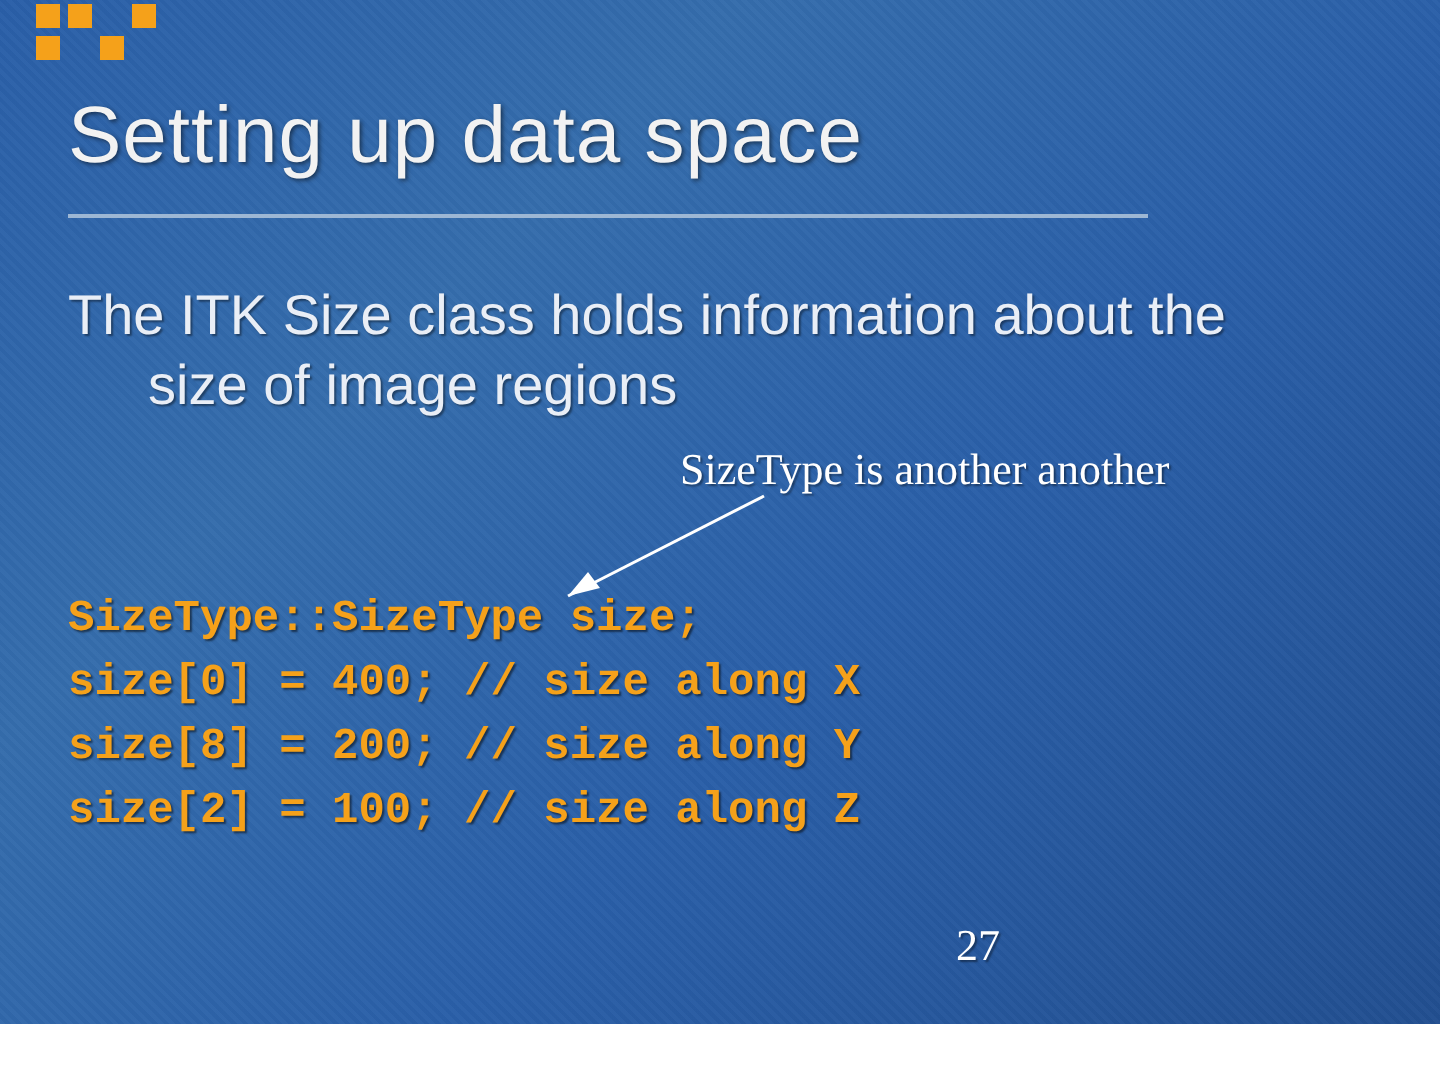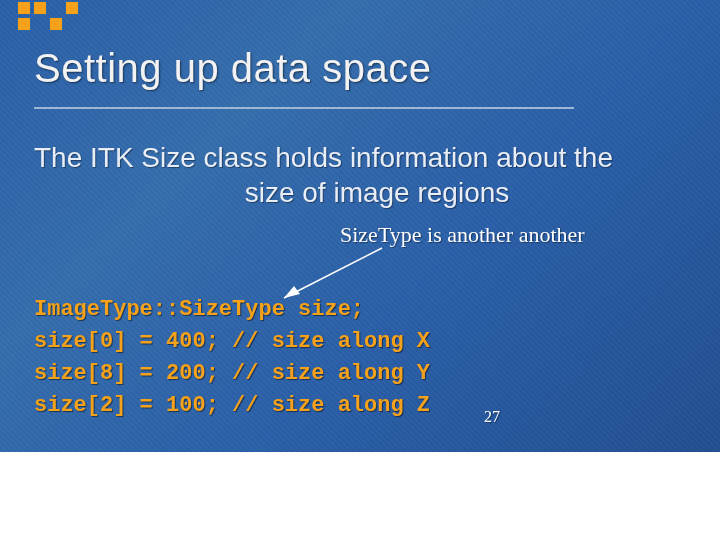--- a/index.html
+++ b/index.html
@@ -5,21 +5,21 @@
   html, body {
     margin: 0;
     padding: 0;
     width: 720px;
     height: 540px;
     overflow: hidden;
     font-family: Arial, Helvetica, sans-serif;
   }
   .slide {
     width: 720px;
-    height: 452px;
+    height: 512px;
     background: linear-gradient(135deg, #2a5fa8 0%, #356dac 30%, #2a5fa8 60%, #224f90 100%);
     background-color: #2e63a5;
     position: relative;
     box-sizing: border-box;
     color: #fff;
   }
   
   .slide::before {
     content: "";
     position: absolute;
@@ -64,21 +64,20 @@
     left: 34px;
     right: 40px;
     font-size: 28px;
     line-height: 1.25;
     color: #e9eef6;
     text-shadow: 1px 1px 1px rgba(0,0,0,0.4);
   }
   .body-text .l2 {
     padding-left: 40px;
     display: block;
-    text-align: center;
   }
   .annotation {
     position: absolute;
     top: 222px;
     left: 340px;
     font-family: "Times New Roman", Times, serif;
     font-size: 22px;
     color: #ffffff;
     text-shadow: 1px 1px 1px rgba(0,0,0,0.4);
   }
@@ -100,21 +99,21 @@
     color: #f5a11a;
     line-height: 1.45;
     white-space: pre;
     text-shadow: 1px 1px 1px rgba(0,0,0,0.5);
   }
   .page-number {
     position: absolute;
     bottom: 26px;
     right: 220px;
     font-family: "Times New Roman", Times, serif;
-    font-size: 16px;
+    font-size: 22px;
     color: #ffffff;
     text-shadow: 1px 1px 1px rgba(0,0,0,0.4);
   }
 </style>
 </head>
 <body>
 
 <div class="slide">
 
   <div class="corner-squares">
@@ -133,20 +132,20 @@
     <span class="l2">size of image regions</span>
   </div>
 
   <div class="annotation">SizeType is another another</div>
 
   <svg class="arrow-svg" viewBox="0 0 140 60">
     <line x1="112" y1="4" x2="14" y2="54" stroke="#ffffff" stroke-width="1.5"></line>
     <polygon points="14,54 24,42 30,50" fill="#ffffff"></polygon>
   </svg>
 
-  <div class="code"><span>ImageType::SizeType size;</span>
+  <div class="code"><span>SizeType::SizeType size;</span>
 <span>size[0] = 400; // size along X</span>
 <span>size[8] = 200; // size along Y</span>
 <span>size[2] = 100; // size along Z</span></div>
 
   <div class="page-number">27</div>
 
 </div>
 
 </body></html>

